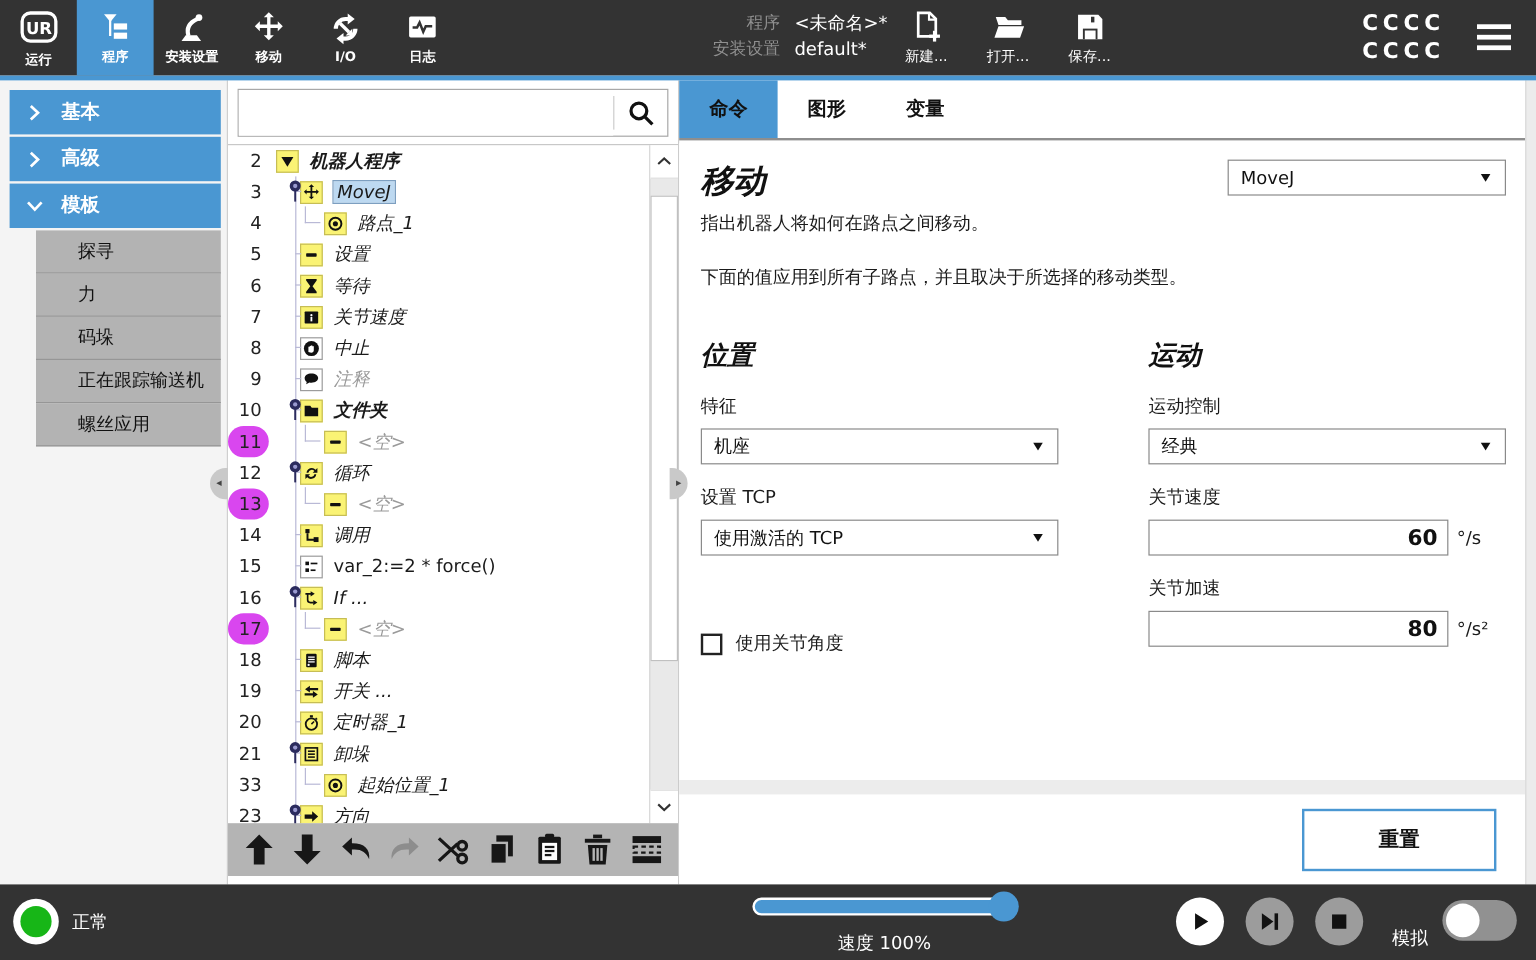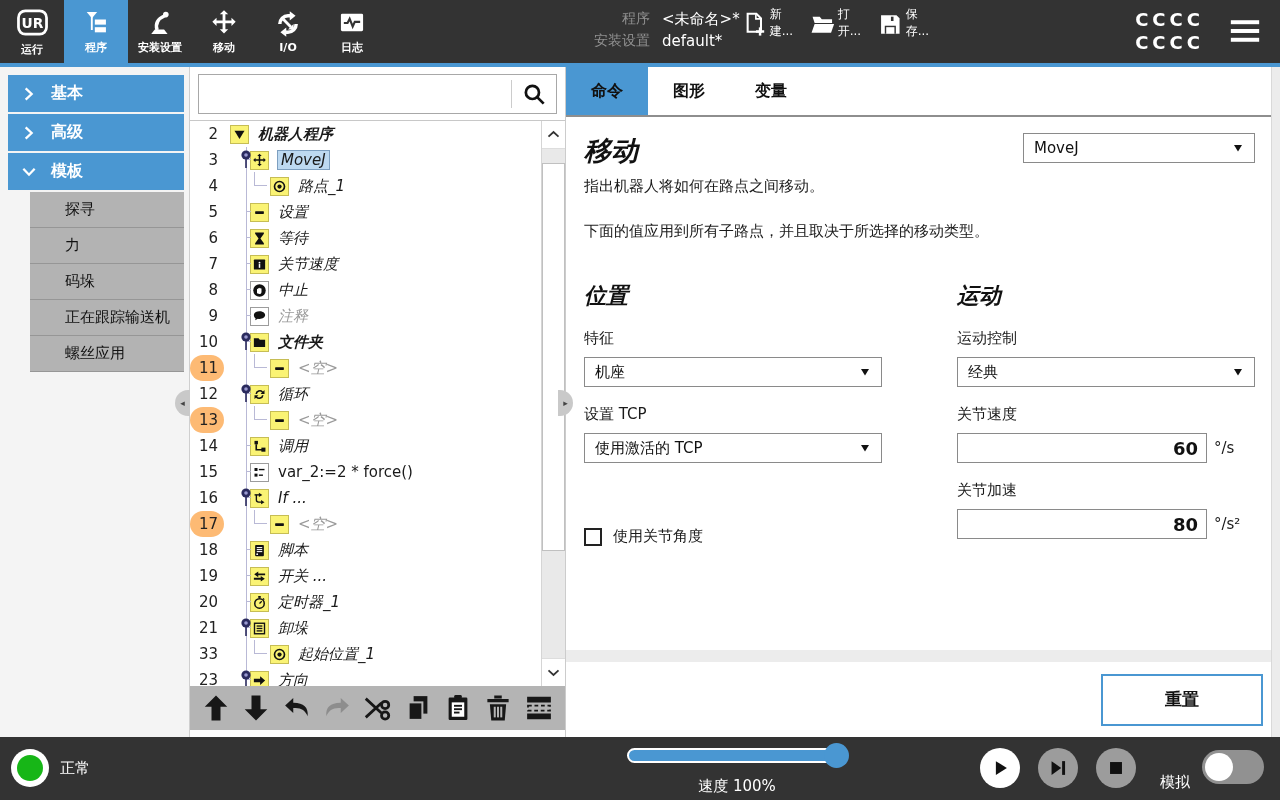--- a/index.html
+++ b/index.html
@@ -15,21 +15,21 @@
   .ntab { width:64px; height:63px; display:flex; flex-direction:column; align-items:center; justify-content:center; gap:3px; color:#fff; cursor:pointer; }
   .ntab.active { background:#4a97d2; }
   .ntab .icn { width:28px; height:28px; }
   .ntab.first .icn { width:33px; height:33px; }
   .nlabel { font-size:11px; font-weight:bold; }
   #file-info { position:absolute; left:560px; top:8px; }
   .fi-row { display:flex; height:22px; align-items:center; }
   .fi-label { width:90px; text-align:right; color:#909090; font-size:14px; }
   .fi-value { margin-left:12px; color:#fff; font-size:15px; }
   #file-actions { position:absolute; left:742px; top:6px; display:flex; gap:8px; }
-  .fact { width:60px; display:flex; flex-direction:row; align-items:center; gap:3px; color:#fff; cursor:pointer; }
+  .fact { width:60px; display:flex; flex-direction:column; align-items:center; gap:3px; color:#fff; cursor:pointer; }
   .fact .icn { width:27px; height:27px; margin-top:3px; }
   .fact-label { font-size:12px; }
   #brand { position:absolute; right:76px; top:8px; text-align:right; color:#fff; font-size:18px; font-weight:bold; letter-spacing:4px; line-height:23px; }
   #burger { position:absolute; right:16px; top:14px; width:38px; height:34px; color:#fff; cursor:pointer; }
   #burger .icn { width:38px; height:34px; }
 
   
   #sidebar { position:absolute; top:67px; left:0; width:190px; bottom:63px; background:#f4f4f4; border-right:1px solid #cfcfcf; padding-top:8px;text-align:right; }
   .side-btn { height:37px; margin:0 5px 2px 8px; background:#4a97d2; color:#fff; display:flex; align-items:center; gap:14px; padding-left:13px; font-size:16px; font-weight:bold; cursor:pointer; }
   .side-btn .icn { width:16px; height:16px; }
@@ -41,21 +41,21 @@
   #search-row { height:54px; padding:7px 8px; border-bottom:1px solid #c8c8c8; }
   #search-box { height:40px; border:1px solid #a8a8a8; display:flex; align-items:center; background:#fff; }
   #search-input { flex:1; border:none; outline:none; height:100%; padding:0 8px; font-size:15px; }
   #search-sep { width:1px; height:28px; background:#ccc; }
   #search-btn { width:44px; height:100%; display:flex; align-items:center; justify-content:center; color:#111; cursor:pointer; }
   #search-btn .icn { width:25px; height:25px; }
   #tree-rows { position:absolute; top:54px; left:0; right:24px; bottom:51px; overflow:hidden; }
   #trunk { position:absolute; left:56px; top:26px; bottom:6px; width:1px; background:#b9b9d6; }
   .trow { height:26px; display:flex; align-items:center; position:relative; cursor:pointer; }
   .tnum { width:34px; align-self:stretch; display:flex; align-items:center; justify-content:flex-end; padding-right:6px; font-size:15px; color:#222; flex:none; }
-  .tnum.hl { background:#fdba74;border-radius:13px; }
+  .tnum.hl { background:#d946ef;border-radius:13px; }
   .tbody { position:relative; flex:1; height:100%; display:flex; align-items:center; }
   .ticon { width:19px; height:19px; border:1px solid #c6bd55; background:#faf374; display:flex; align-items:center; justify-content:center; flex:none; }
   .ticon.white { background:#fff; border-color:#9c9c9c; }
   .ticon .icn { width:15px; height:15px; color:#111; }
   .tlabel { margin-left:9px; font-size:15px; font-style:italic; color:#1a1a1a; white-space:nowrap; }
   .tlabel.bold { font-weight:bold; }
   .tlabel.gray { color:#9a9a9a; }
   .tlabel.plain { font-style:normal; }
   .tlabel.sel { background:#bdd9f1; outline:1px solid #7d9fc0; padding:0 3px; }
   .pinwrap { position:absolute; left:49px; top:2px; width:14px; height:20px; z-index:2; }
@@ -92,21 +92,21 @@
   .col { width:305px; }
   .col + .col { margin-left:75px; }
   .col-h { font-size:22px; font-weight:bold; font-style:italic; color:#111; }
   .fld-label { font-size:15px; color:#1a1a1a; margin:18px 0 9px; }
   .inputrow { display:flex; align-items:center; gap:7px; }
   .inputbox { width:250px; height:30px; border:1px solid #8a8a8a; display:flex; align-items:center; justify-content:flex-end; padding:0 8px; font-size:18px; font-weight:bold; color:#111; cursor:text; }
   .unit { font-size:15px; color:#1a1a1a; }
   #cbrow { display:flex; align-items:center; gap:11px; margin-top:64px; cursor:pointer; }
   #cb { width:18px; height:18px; border:2px solid #222; background:#fff; }
   #cb-label { font-size:15px; color:#1a1a1a; }
-  #cmd-footer { position:absolute; left:0; right:9px; bottom:0; height:87px; background:#fff; border-top:12px solid #ececec; display:flex; align-items:center; justify-content:flex-end; padding-right:8px; }
+  #cmd-footer { position:absolute; left:0; right:9px; bottom:0; height:87px; background:#fff; border-top:12px solid #ececec; display:flex; align-items:center; justify-content:flex-end; padding-right:24px; }
   #reset-btn { width:162px; height:52px; background:#fff; border:2px solid #4a97d2; font-size:17px; font-weight:bold; color:#111; font-family:inherit; cursor:pointer; }
 
   
   .handle { position:absolute; top:390px; width:15px; height:26px; background:#c9c9c9; color:#444; display:flex; align-items:center; justify-content:center; font-size:9px; z-index:6; cursor:pointer; }
   #handle-l { left:175px; border-radius:13px 0 0 13px; }
   #handle-r { left:558px; border-radius:0 13px 13px 0; }
 
   
   #bottom-bar { position:absolute; left:0; right:0; bottom:0; height:63px; background:#333; z-index:10; }
   #status-light { position:absolute; left:11px; top:12px; width:38px; height:38px; border-radius:50%; background:#fff; display:flex; align-items:center; justify-content:center; cursor:pointer; }

